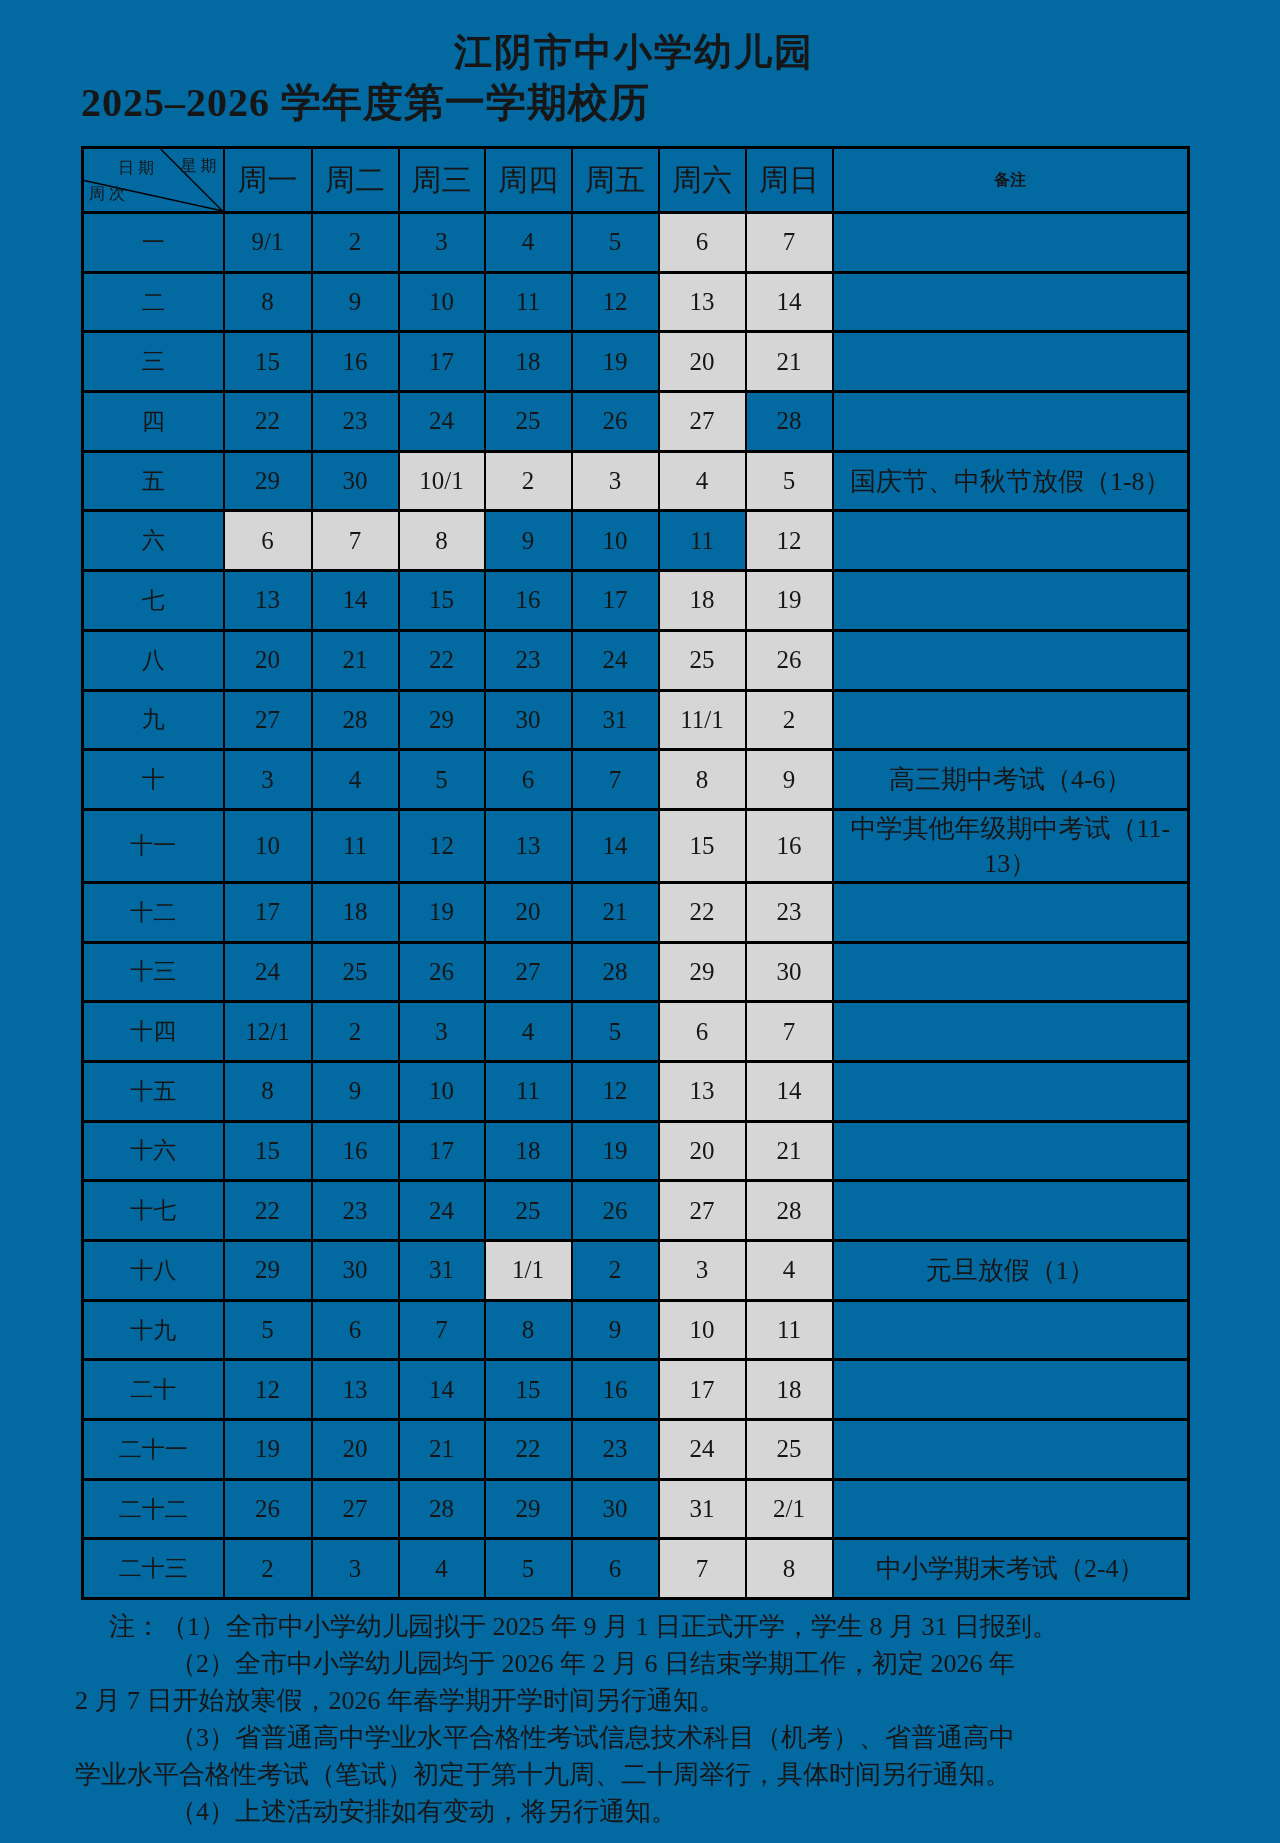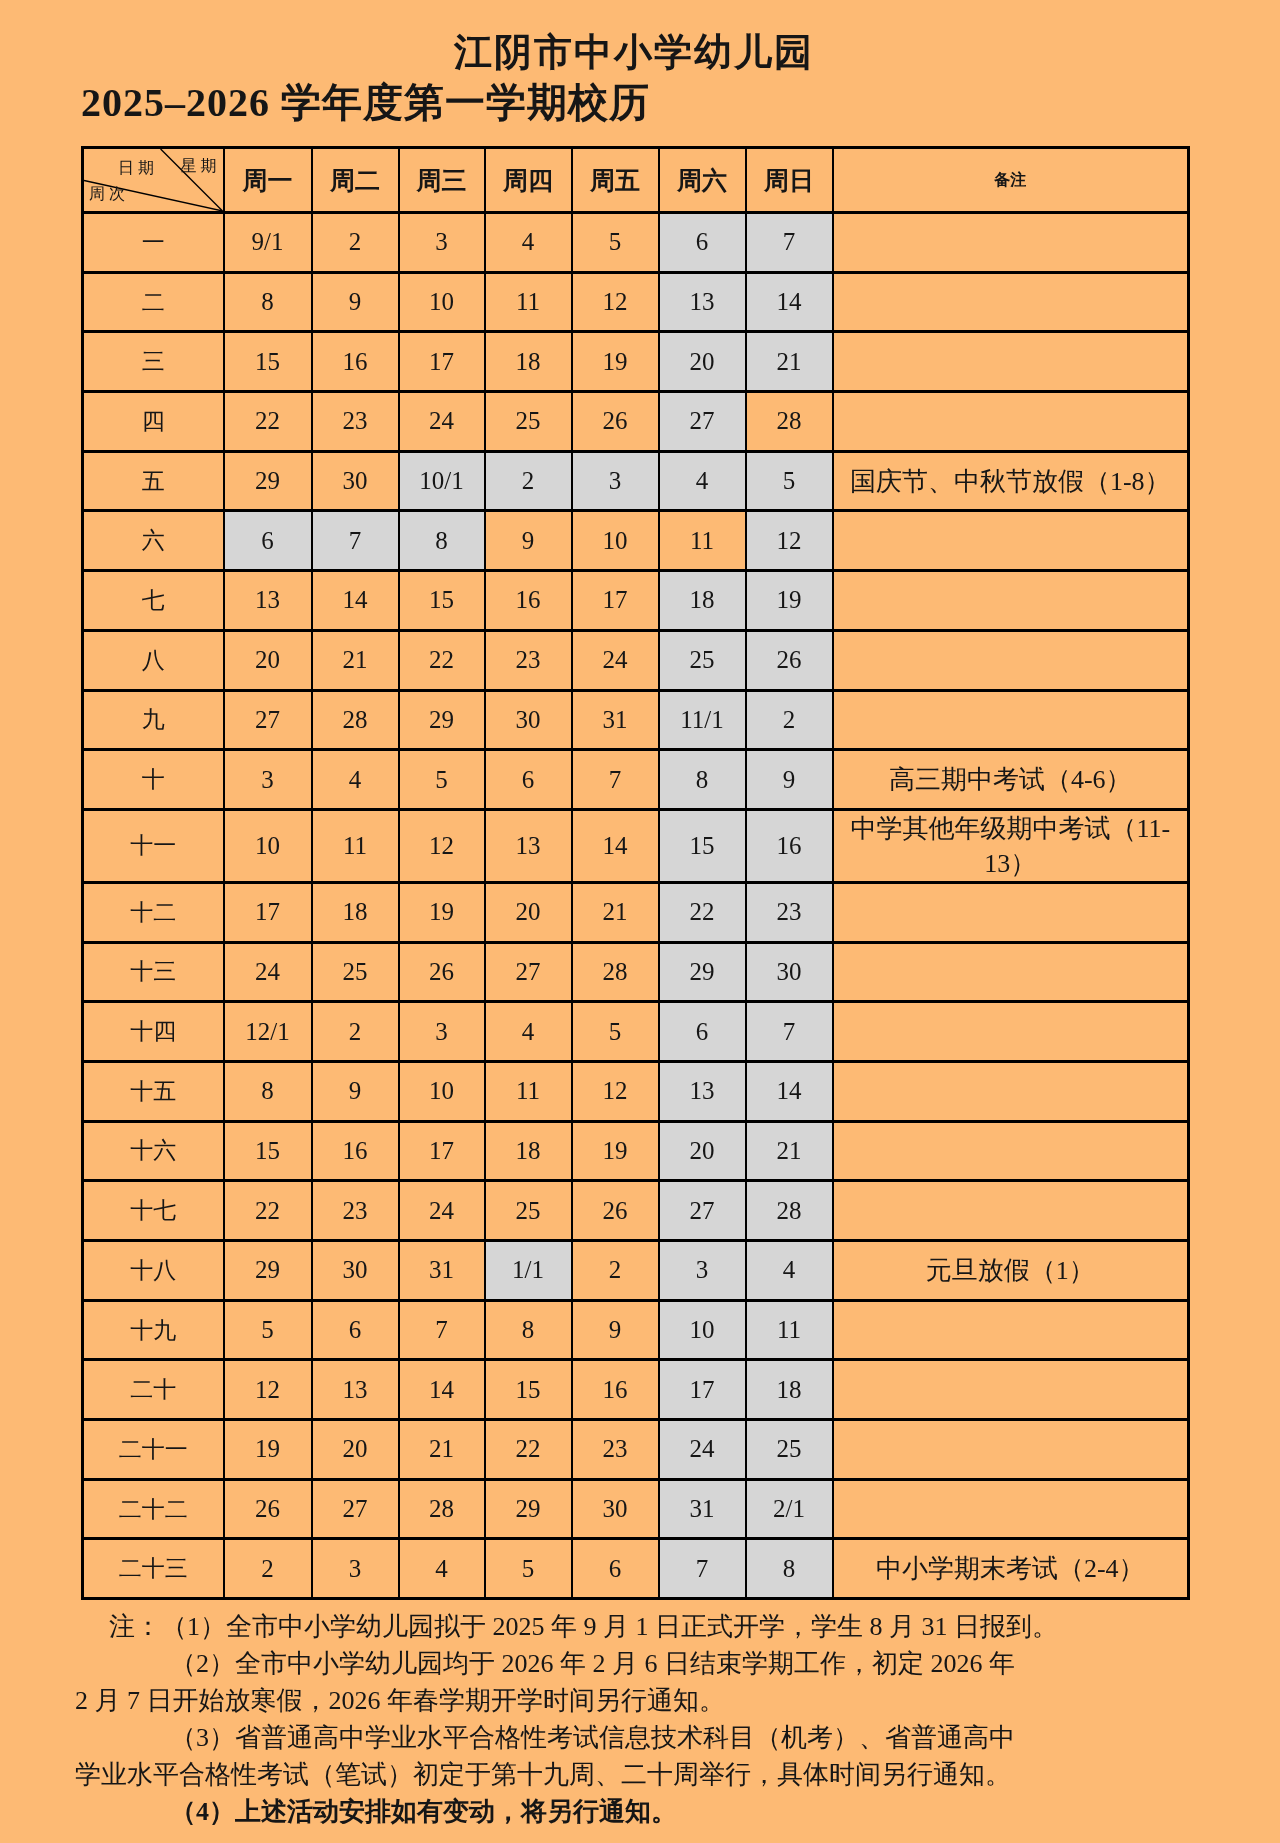--- a/index.html
+++ b/index.html
@@ -1,21 +1,21 @@
 <!DOCTYPE html>
 <html style="--shade: #d6d6d6; --line: #000000; --ink: #161616;"><head>
 <meta charset="utf-8">
 <style>
   html,body { margin:0; padding:0; }
   body { background:#ffffff; }
   .page {
     position: relative;
     width: 1280px;
     height: 1843px;
-    background: #fdba74;
+    background: #0369a1;
     overflow: hidden;
     font-family: "Liberation Serif", "DejaVu Serif", serif;
     color: var(--ink, #161616);
   }
   .title1 {
     padding-top: 28px;
     margin-left: 81px;
     width: 1106px;
     text-align: center;
     font-size: 38px;
@@ -44,21 +44,21 @@
     border: 2px solid var(--line, #000);
     border-top-width: 3px;
     border-bottom-width: 3px;
     padding: 0;
     text-align: center;
     vertical-align: middle;
     overflow: hidden;
   }
   thead tr { height: 65px; }
   tbody tr { height: 59.7px; }
-  th.day-head { font-size: 25px; font-weight: bold; }
+  th.day-head { font-size: 30px; font-weight: normal; }
   th.remark-head { font-size: 16px; font-weight: bold; }
   td.week-cell { font-size: 23px; font-weight: normal; }
   td.day-cell { font-size: 25px; }
   td.day-cell.shaded { background: var(--shade, #d6d6d6); }
   td.remark-cell { text-align: left; padding-left: 10px; font-size: 26px; }
   
   th.corner { position: relative; font-weight: normal; }
   .corner-svg { position: absolute; left: 0; top: 0; width: 100%; height: 100%; }
   .corner-label { position: absolute; font-size: 16px; letter-spacing: 4px; white-space: nowrap; }
   .lbl-date  { left: 34px; top: 9px; }
@@ -68,21 +68,21 @@
   .notes {
     margin-left: 75px;
     margin-top: 8px;
     width: 1150px;
     font-size: 26px;
     line-height: 37px;
   }
   .note-line { white-space: nowrap; }
   .note-line.indent-small { padding-left: 34px; }
   .note-line.indent-large { padding-left: 95px; }
-  .note-line.bold { font-weight: bold; }
+  .note-line.bold { font-weight: normal; }
 </style>
 </head>
 <body>
 
 <div class="page">
 
   <div class="title1">江阴市中小学幼儿园</div>
   <div class="title2">2025–2026 学年度第一学期校历</div>
 
   <table class="calendar">

